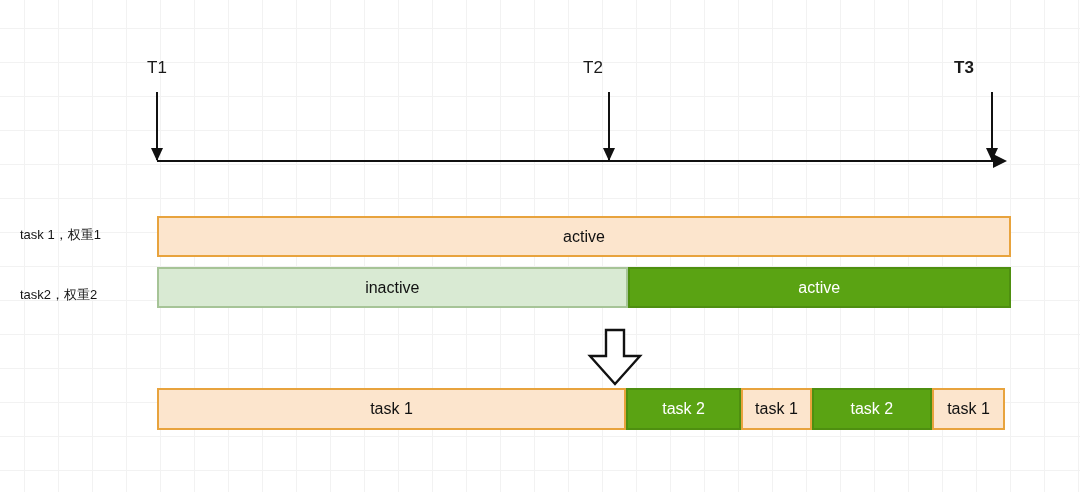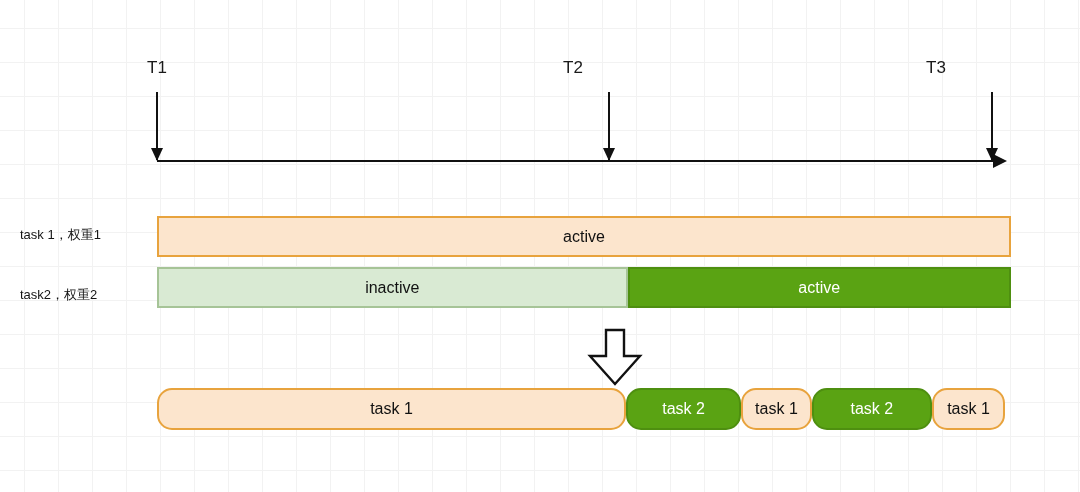--- a/index.html
+++ b/index.html
@@ -106,34 +106,34 @@
     border: 2px solid #4e8f10;
     color: #ffffff;
   }
 
   
   .down-arrow {
     position: absolute;
   }
 
   .result-bar { position: absolute; display: flex; }
-  .result-bar .seg { height: 100%; border-radius: 15px; }
+  .result-bar .seg { height: 100%; }
 </style>
 </head>
 <body>
 
 <div id="canvas">
 
   <div class="tick-label" style="left:157px; top:58px;">T1</div>
   <div class="tick-arrow" style="left:157px; top:92px; height:68px;"></div>
 
-  <div class="tick-label" style="left:573px; top:58px;">T2</div>
+  <div class="tick-label" style="left:593px; top:58px;">T2</div>
   <div class="tick-arrow" style="left:609px; top:92px; height:68px;"></div>
 
-  <div class="tick-label" style="left:936px; top:58px;">T3</div>
+  <div class="tick-label" style="left:964px; top:58px;font-weight:bold;">T3</div>
   <div class="tick-arrow" style="left:992px; top:92px; height:68px;"></div>
 
   <div class="axis-line" style="left:157px; top:160px; width:838px;"></div>
   <div class="axis-head" style="left:993px; top:154px;"></div>
 
   <div class="row-label" style="left:20px; top:228px;">task 1，权重1</div>
   <div class="bar" style="left:157px; top:216px; width:854px; height:41px;">
     <div class="seg seg-orange" style="width:100%;">active</div>
   </div>
 

